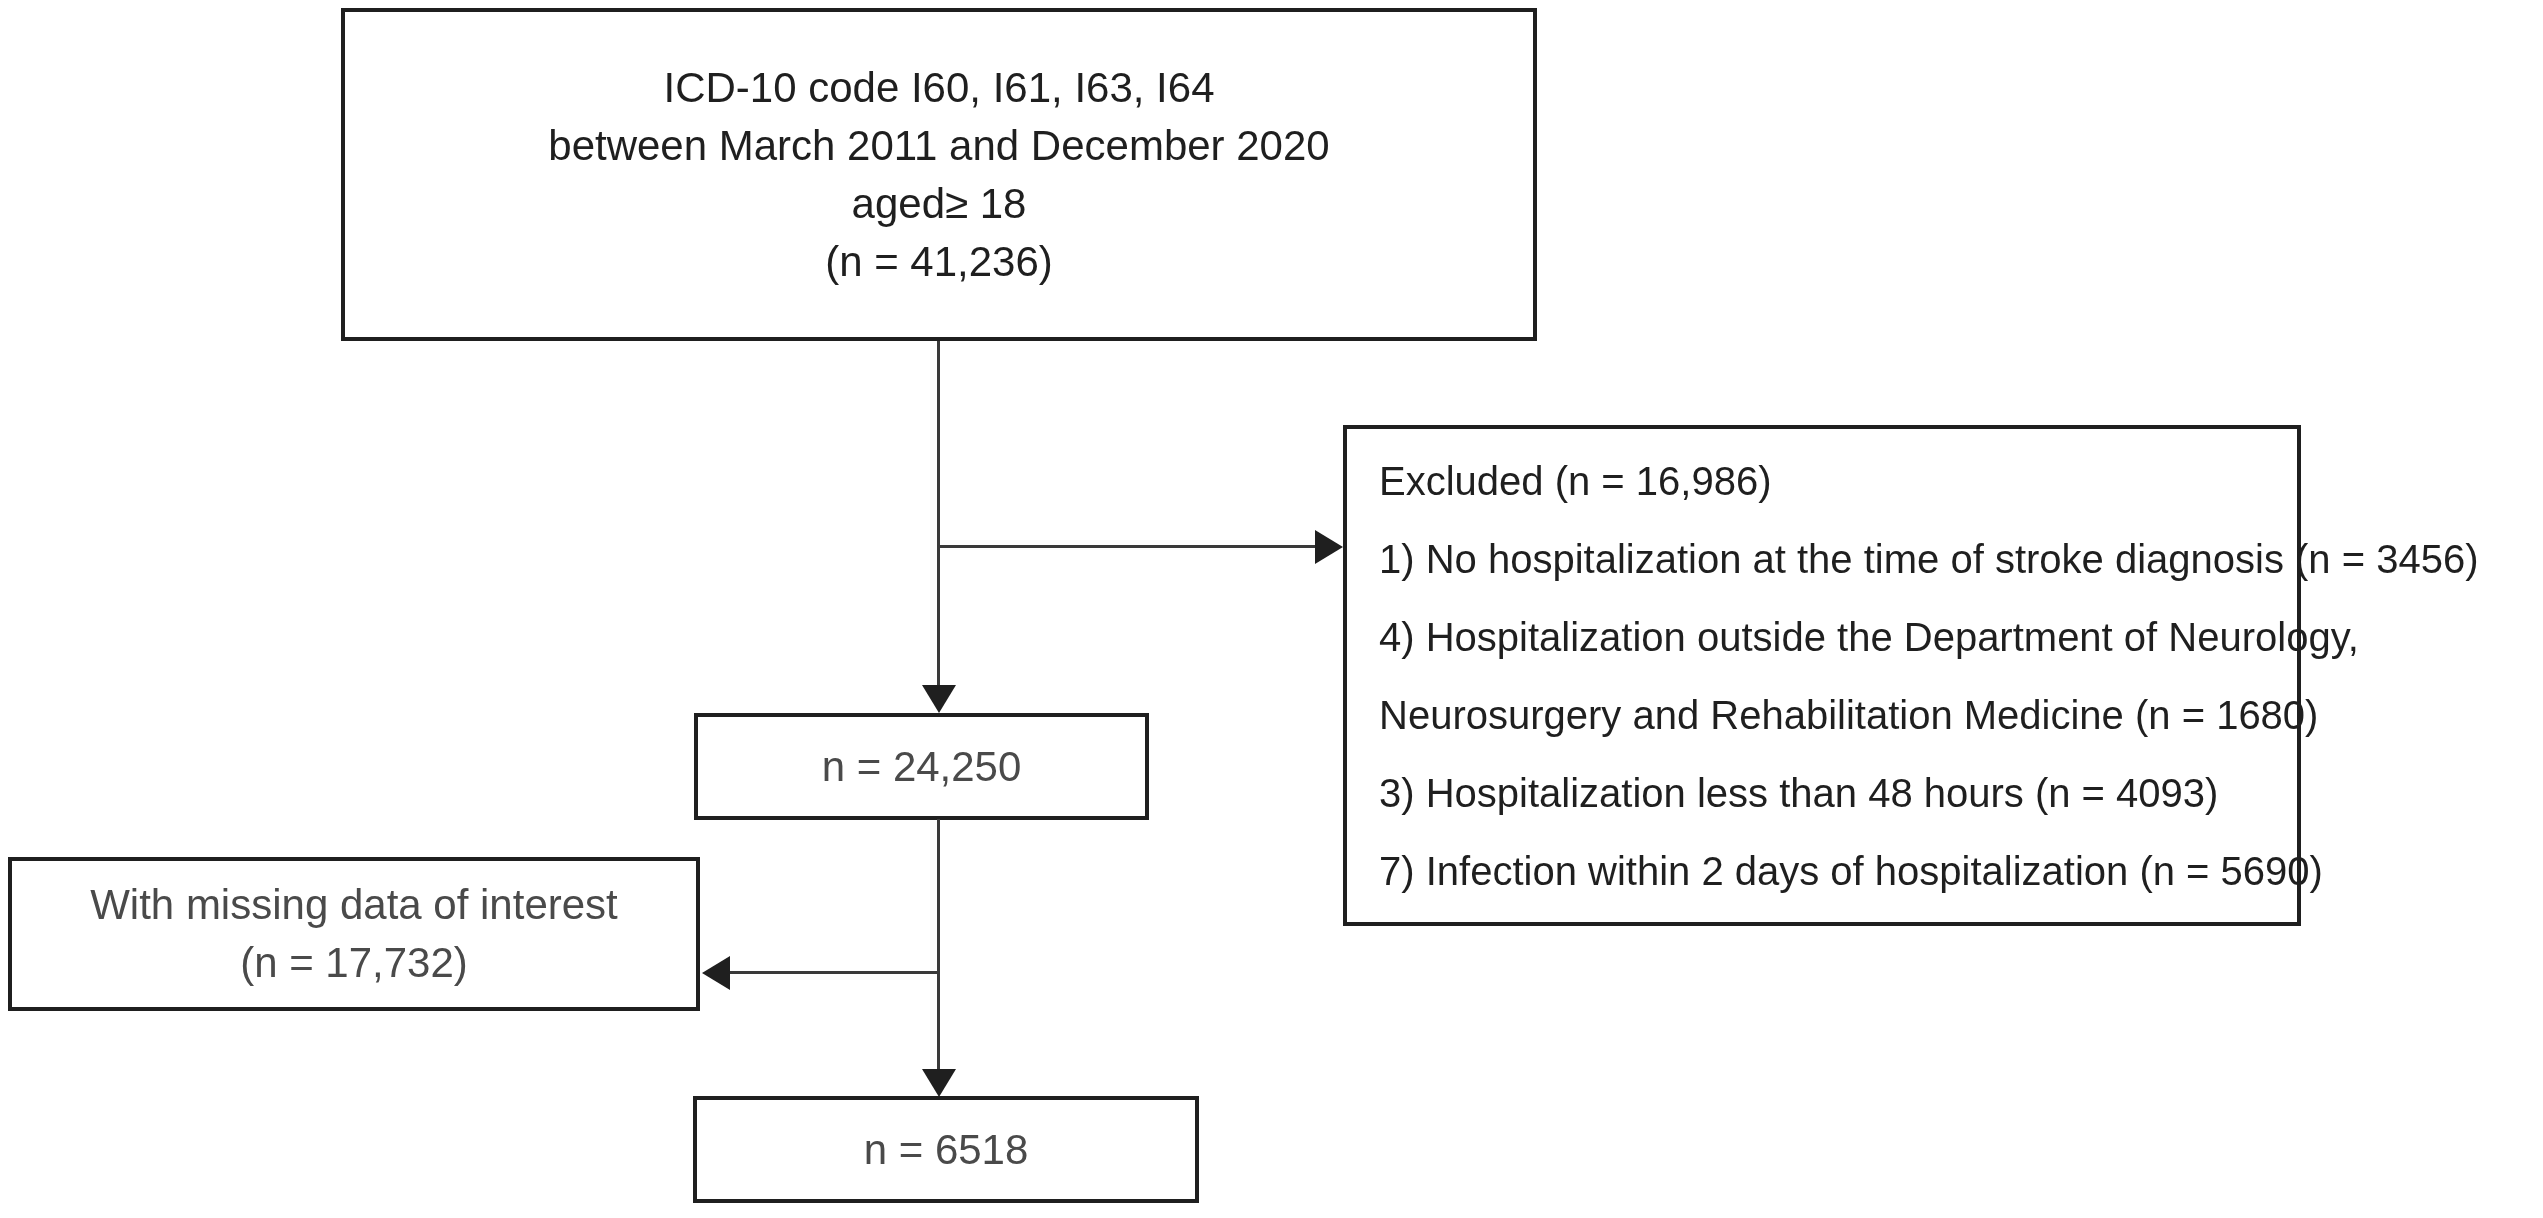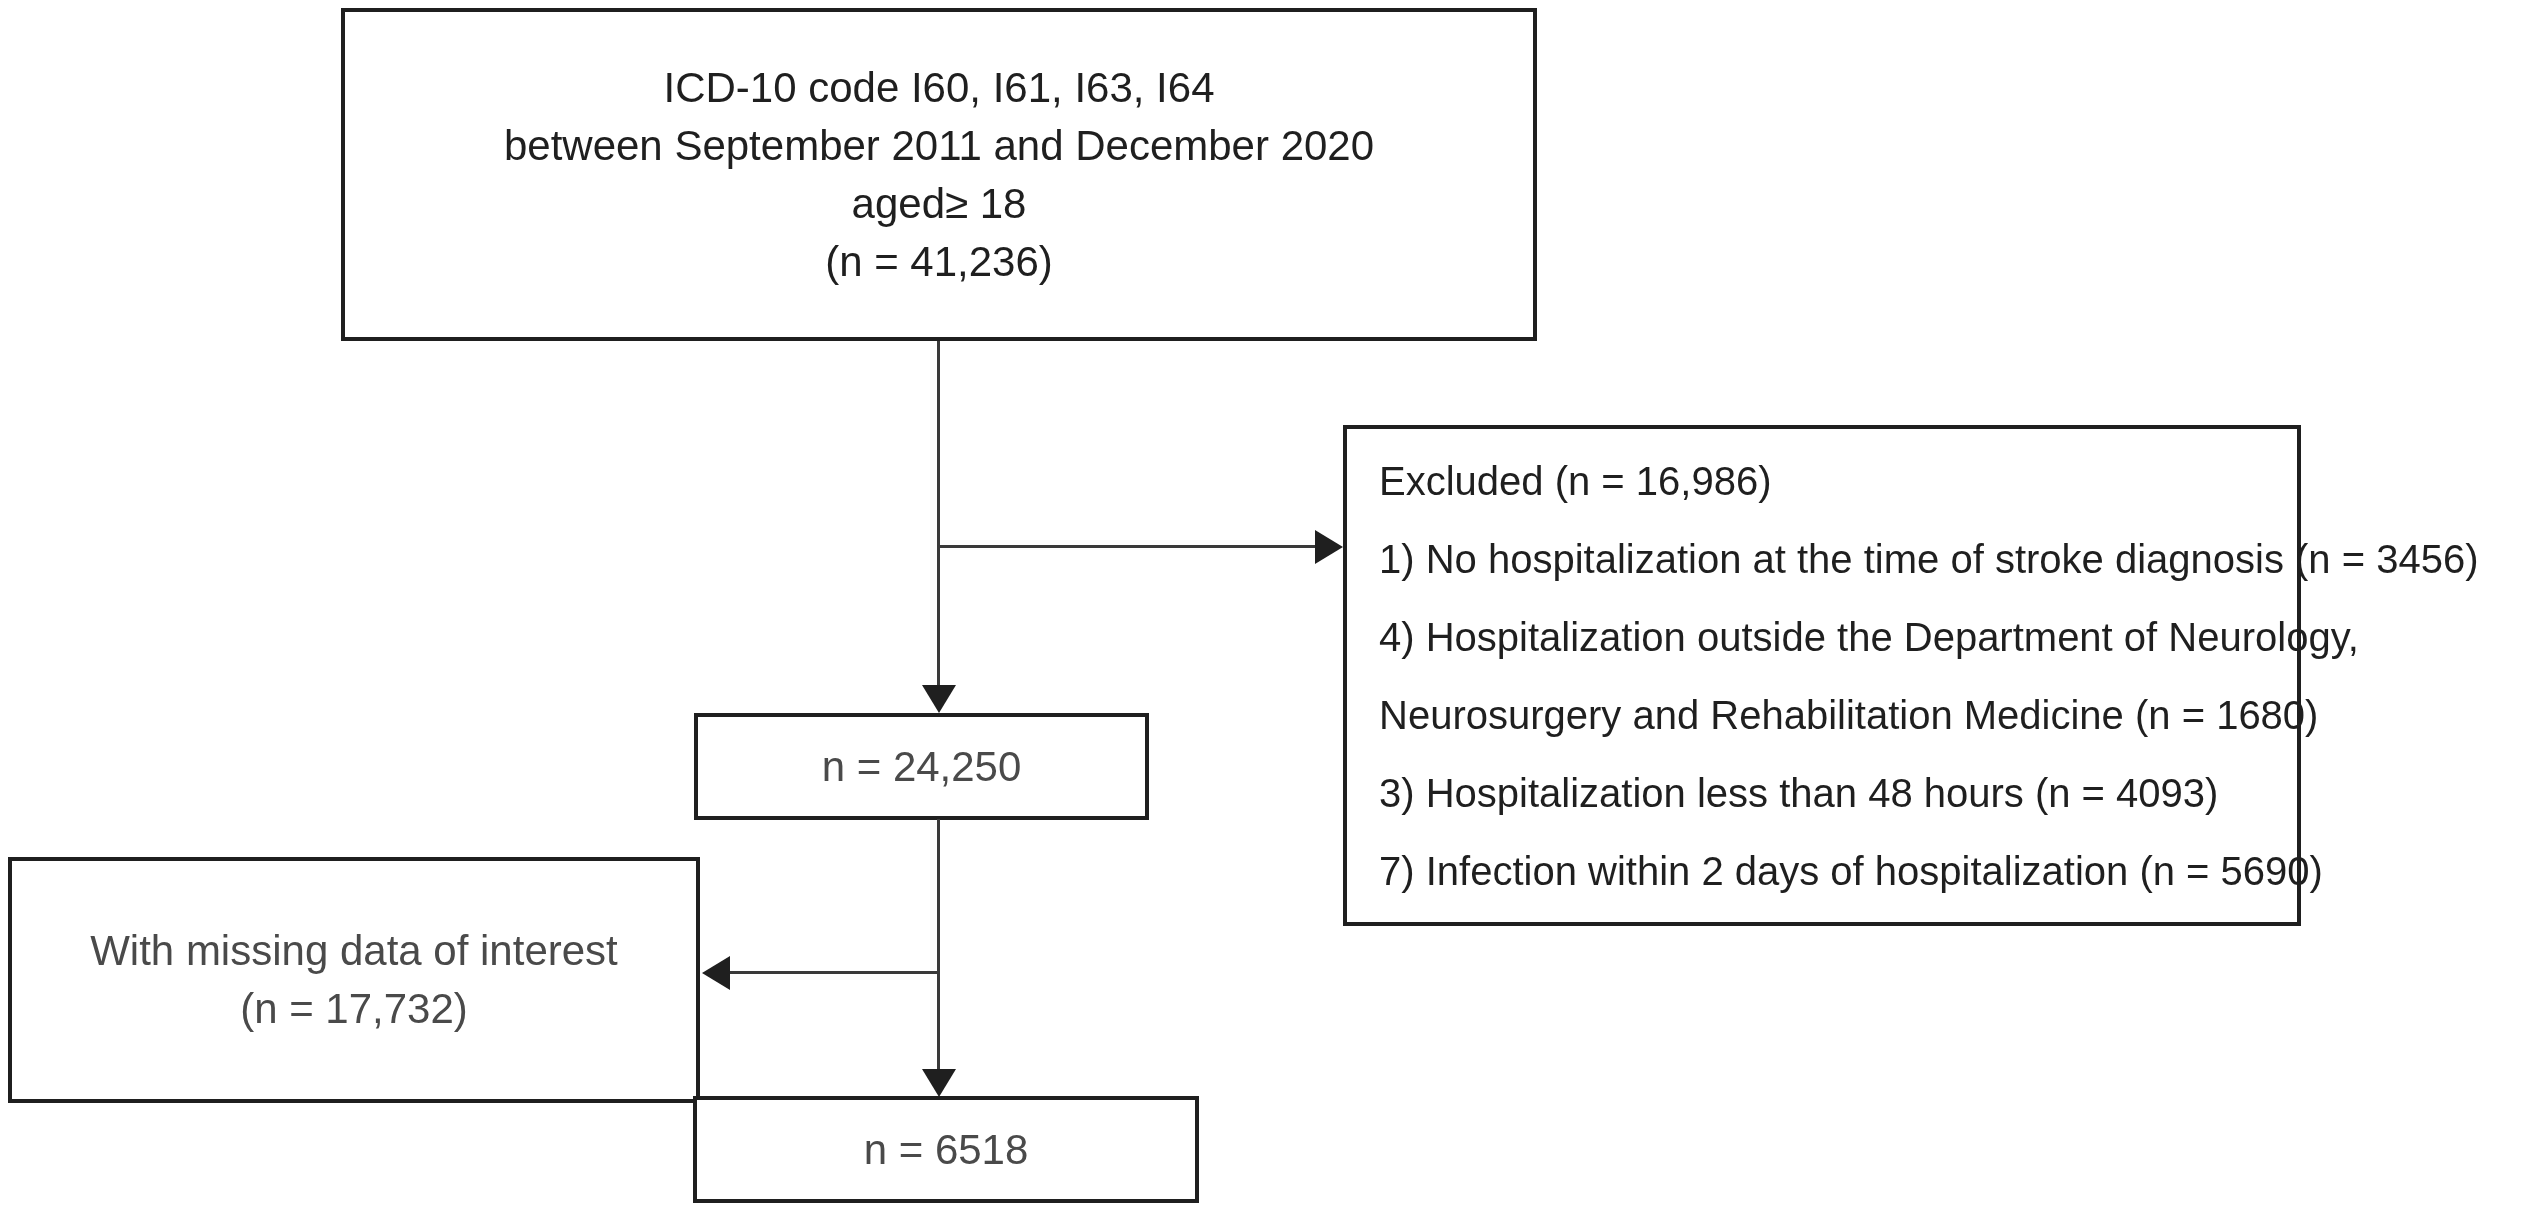--- a/index.html
+++ b/index.html
@@ -31,21 +31,21 @@
     left: 1343px; top: 425px; width: 958px; height: 501px;
     font-size: 40px; line-height: 78px; color: #1f1f1f;
     padding-left: 32px; padding-right: 8px;
     align-items: flex-start; text-align: left;
   }
   #interim-box {
     left: 694px; top: 713px; width: 455px; height: 107px;
     font-size: 42px; color: #4a4a4a;
   }
   #missing-box {
-    left: 8px; top: 857px; width: 692px; height: 246px;
+    left: 8px; top: 857px; width: 692px; height: 154px;
     font-size: 42px; line-height: 58px; color: #4a4a4a;
   }
   #final-box {
     left: 693px; top: 1096px; width: 506px; height: 107px;
     font-size: 42px; color: #4a4a4a;
   }
 
   .conn { position: absolute; background: #3a3a3a; }
   #v1 { left: 937px; top: 341px; width: 3px; height: 344px; }
   #h1 { left: 938px; top: 545px; width: 377px; height: 3px; }
@@ -74,21 +74,21 @@
     border-right: 28px solid #1f1f1f;
   }
 </style>
 </head>
 <body>
 
 <div class="canvas">
 
   <div class="box center" id="inclusion-box">
     <div class="line">ICD-10 code I60, I61, I63, I64</div>
-    <div class="line">between September 2011 and December 2020</div>
+    <div class="line">between March 2011 and December 2020</div>
     <div class="line">aged≥ 18</div>
     <div class="line">(n = 41,236)</div>
   </div>
 
   <div class="conn" id="v1"></div>
   <div class="arrowhead" id="ah-down1"></div>
 
   <div class="conn" id="h1"></div>
   <div class="arrowhead" id="ah-right1"></div>
 

